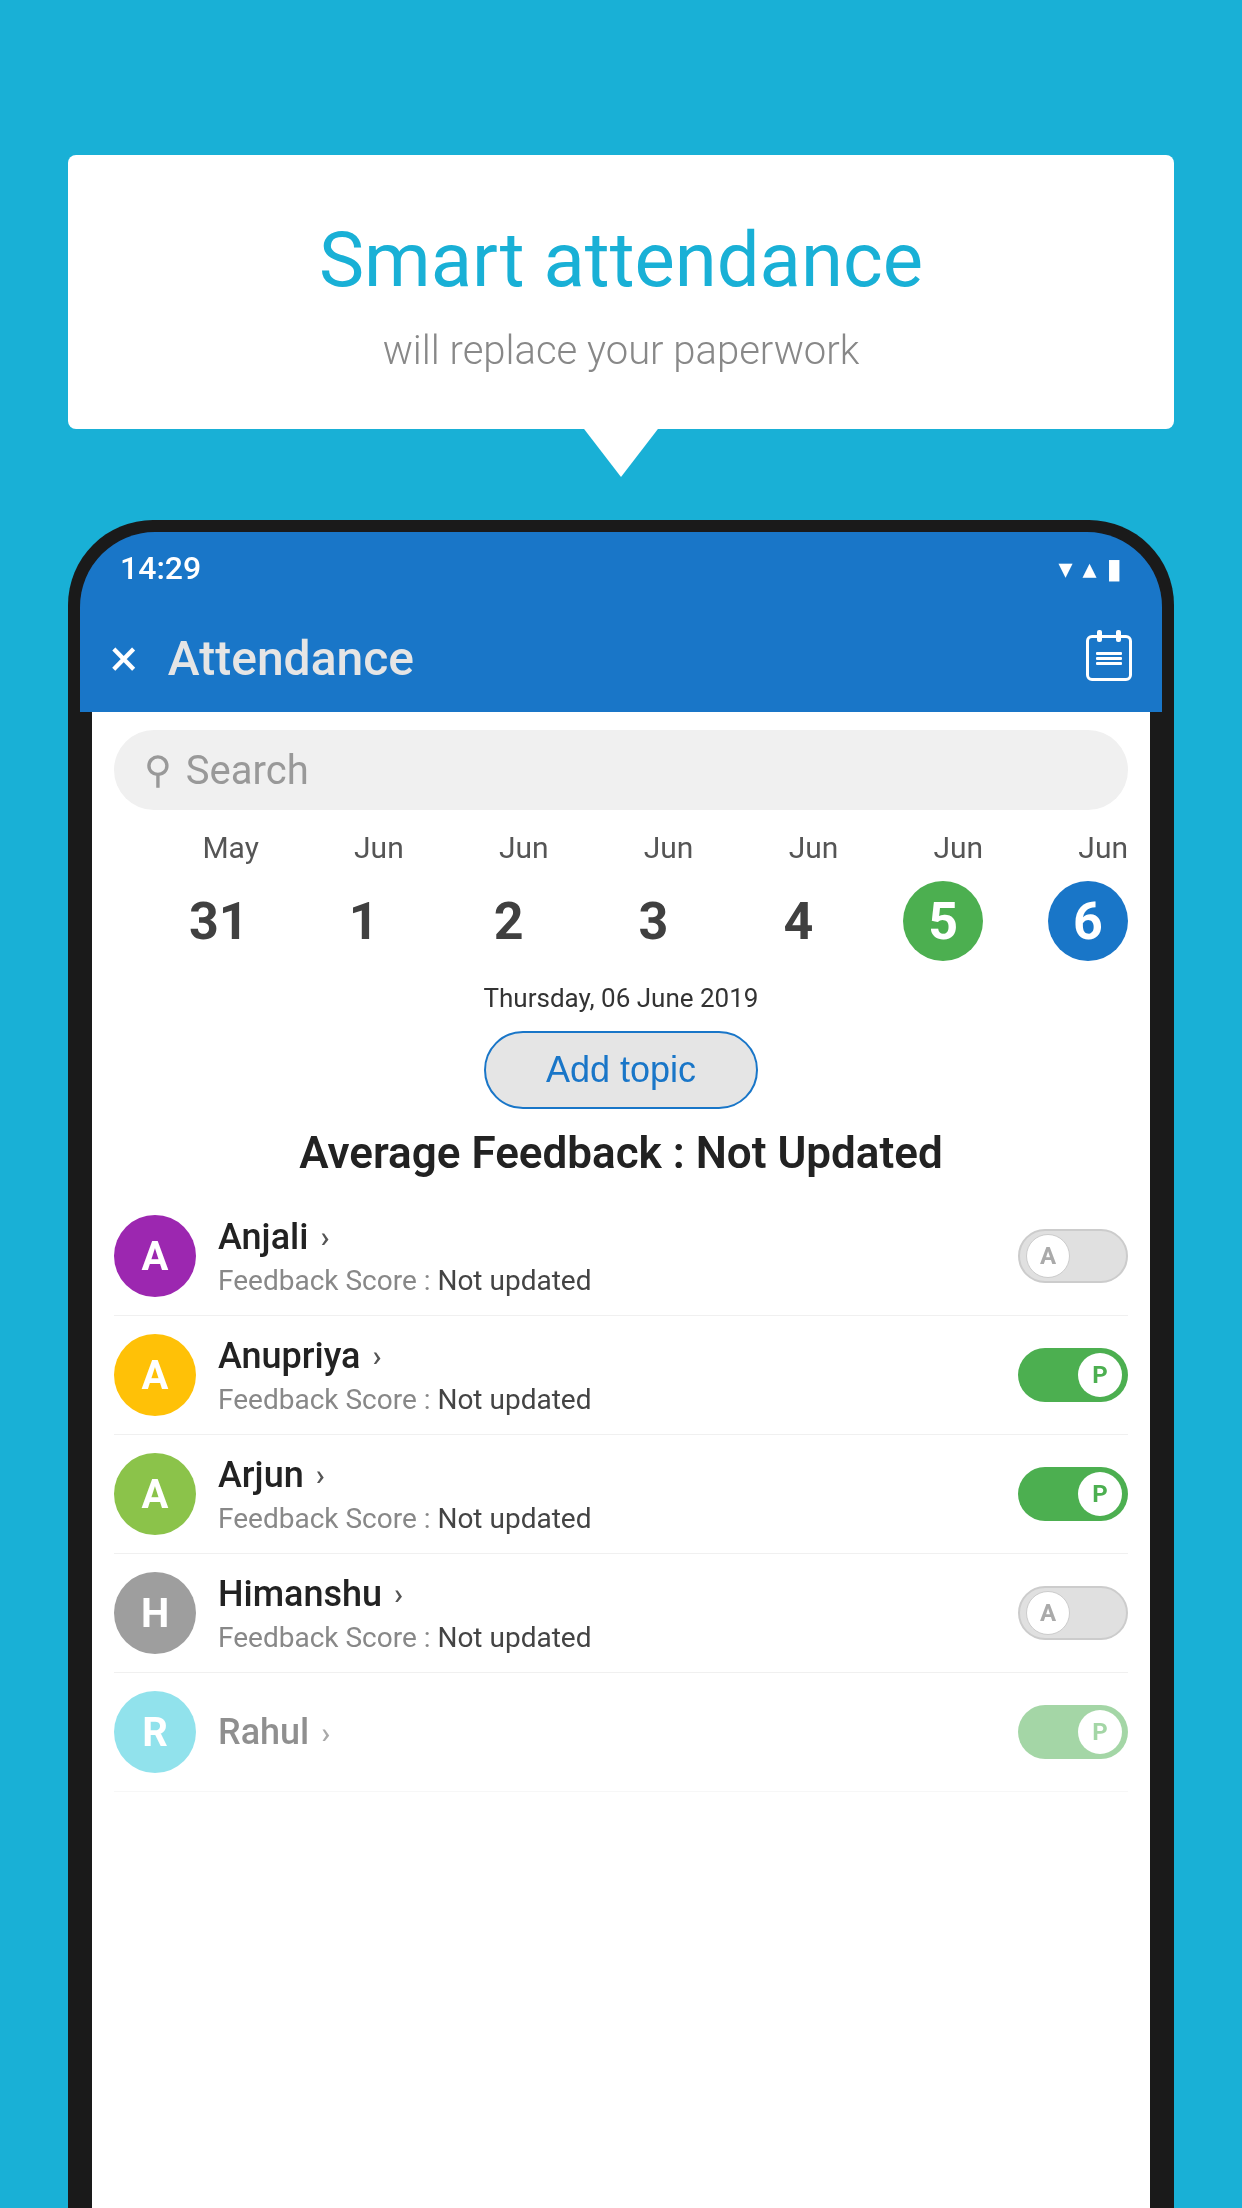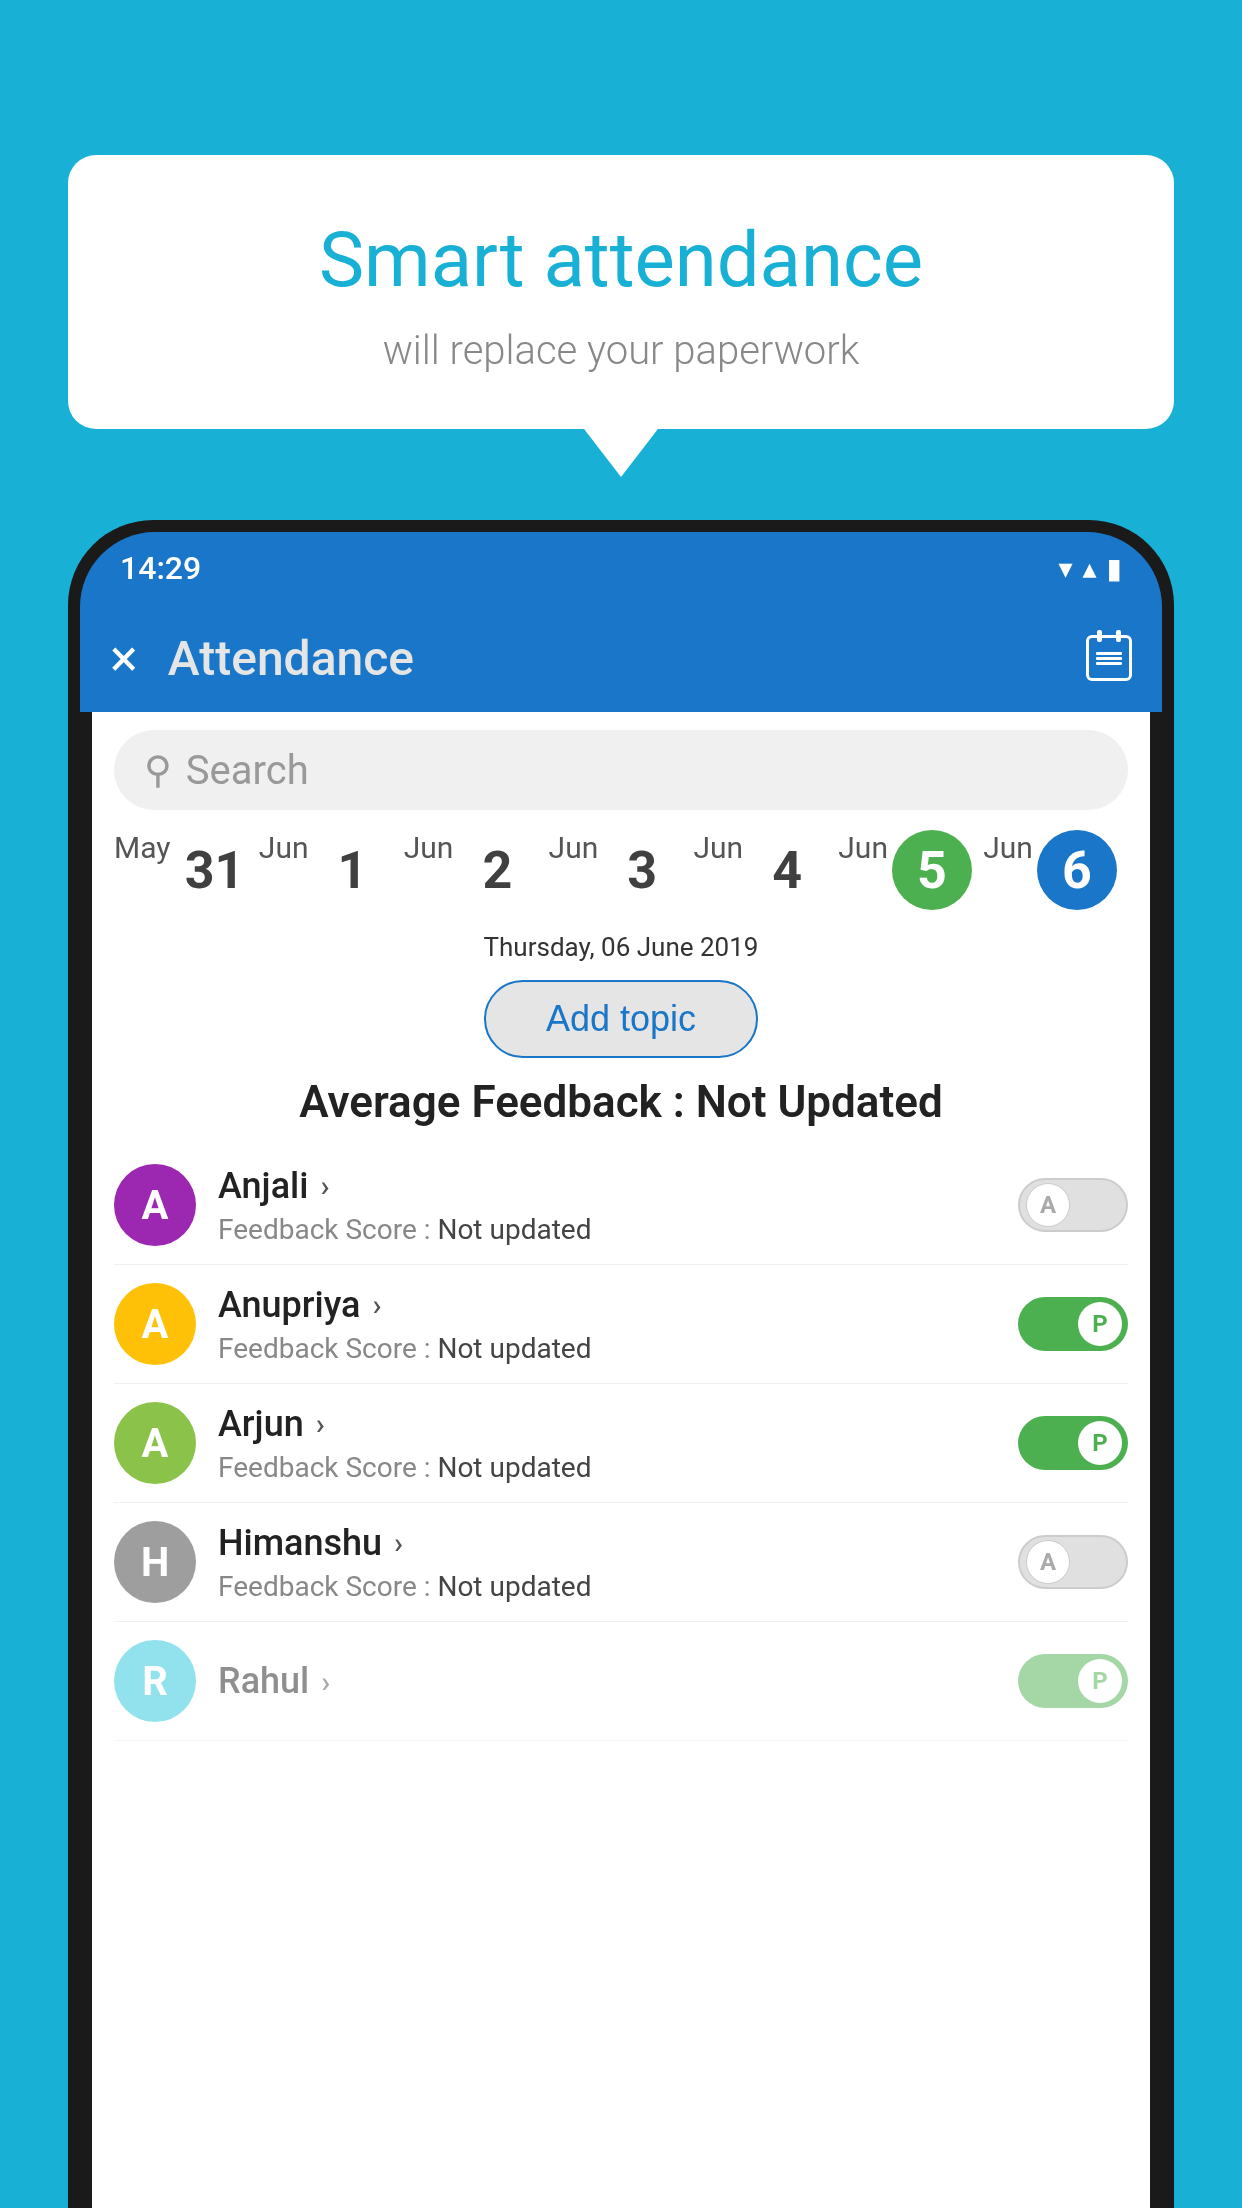--- a/index.html
+++ b/index.html
@@ -16,21 +16,21 @@
     
     .speech-bubble-container {
       position: absolute;
       top: 155px;
       left: 68px;
       right: 68px;
     }
 
     .speech-bubble {
       background: white;
-      border-radius: 28px;
+      border-radius: 8px;
       padding: 60px 70px 55px;
       text-align: center;
       position: relative;
     }
 
     .speech-bubble::after {
       content: '';
       position: absolute;
       bottom: -48px;
       left: 50%;
@@ -162,23 +162,23 @@
     .date-strip {
       display: flex;
       align-items: flex-start;
       padding: 10px 22px 0;
       gap: 0;
     }
 
     .date-item {
       flex: 1;
       display: flex;
-      flex-direction: row;
-      align-items: flex-start;
-      gap: 4px;
+      flex-direction: column;
+      align-items: flex-end;
+      gap: 16px;
     }
 
     .date-month {
       font-size: 30px;
       color: #555;
       font-weight: 400;
     }
 
     .date-day {
       font-size: 52px;

